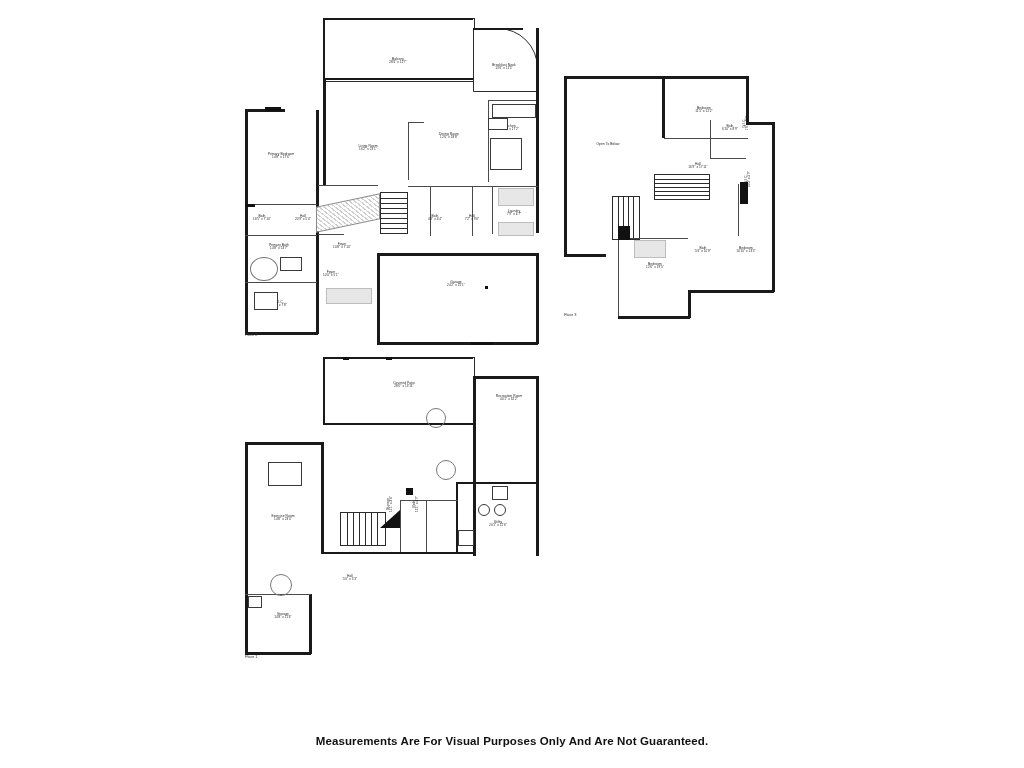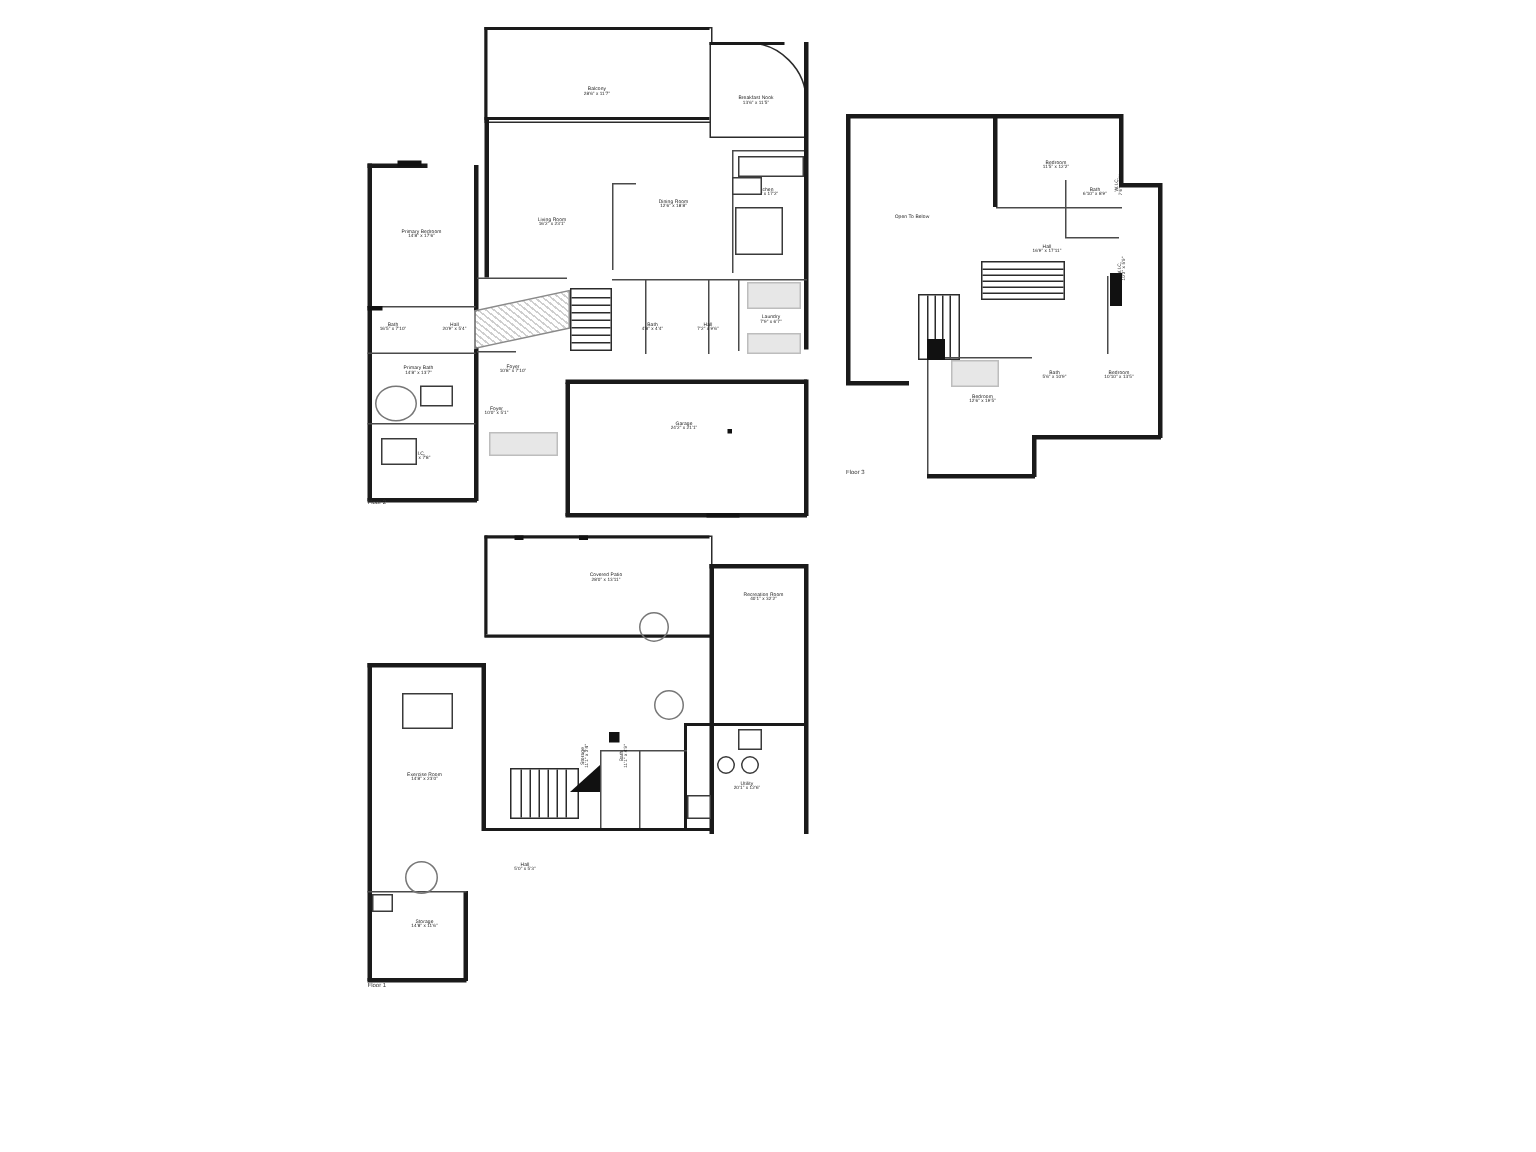--- a/index.html
+++ b/index.html
@@ -319,13 +319,14 @@
         <i style="left:18px;"></i>
         <i style="left:24px;"></i>
         <i style="left:30px;"></i>
         <i style="left:36px;"></i>
     </div>
     <div class="dark" style="left:140px;top:158px;width:20px;height:18px;clip-path:polygon(0 100%,100% 0,100% 100%);"></div>
 
     <div class="floorlbl" style="left:5px;top:302px;">Floor 1</div>
   </div>
 
+  <div class="footer">Measurements Are For Visual Purposes Only And Are Not Guaranteed.</div>
 </div>
 
 </body></html>

